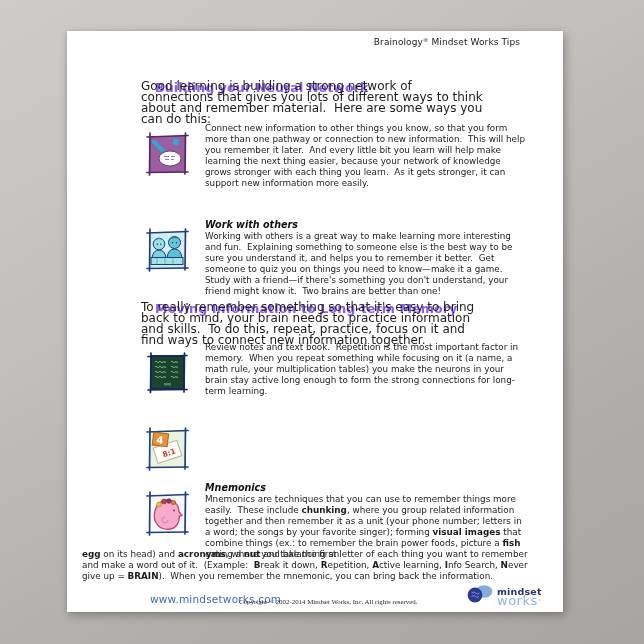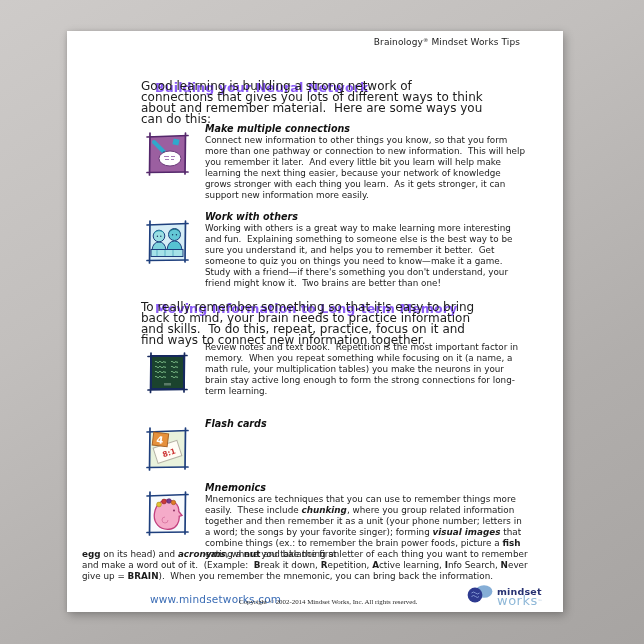--- a/index.html
+++ b/index.html
@@ -33,21 +33,21 @@
   }
   .tip-body{
     margin:0 10px 0 64px;width:322px;
     font-size:8.8px;line-height:11px;color:#1c1c1c;white-space:pre-wrap;
   }
   .overflow-body{
     position:absolute;left:15px;width:456px;margin:0;
     font-size:8.8px;line-height:11px;color:#1c1c1c;white-space:pre-wrap;
   }
   .b{font-weight:bold;}
-  .i{font-style:italic;}
+  .i{}
   .sup{font-size:0.6em;vertical-align:0.5em;}
   .footer-link{
     position:absolute;left:46px;top:562px;
     font-size:10.5px;color:#3a6cb5;text-decoration:none;letter-spacing:0.2px;margin-left:37px;
   }
   .footer-copy{
     position:absolute;left:172px;top:567px;
     font-family:"Liberation Serif",serif;font-size:6.9px;color:#2a2a2a;
   }
   .footer-logo{
@@ -82,25 +82,24 @@
           <rect x="30" y="10" width="6" height="6" fill="#2fa8cc" transform="rotate(12 33 13)"></rect>
           <path d="M11,13 L21,23" stroke="#2fa8cc" stroke-width="4" stroke-linecap="round"></path>
           <path d="M21,23 L24.5,26.5" stroke="#1b7f9e" stroke-width="2" stroke-linecap="round"></path>
           <ellipse cx="27" cy="29.5" rx="11" ry="7.5" fill="#ffffff" stroke="#6b3b7a" stroke-width="1"></ellipse>
           <g stroke="#9a6aaa" stroke-width="0.9" fill="none">
             <path d="M21,27.5 h5 m2,0 h4"></path>
               <path d="M22,30.5 h4 m2,0 h3"></path>
           </g>
         </svg>
       </span>
-      <h2 class="tip-head">Make multiple connections</h2>
       <p class="tip-body">Connect new information to other things you know, so that you form more than one pathway or connection to new information.  This will help you remember it later.  And every little bit you learn will help make learning the next thing easier, because your network of knowledge grows stronger with each thing you learn.  As it gets stronger, it can support new information more easily.</p>
     </div>
 
-    <div class="tip" style="top:180px;">
+    <div class="tip" style="top:188px;">
       <span class="icon">
         <svg width="48" height="50" viewBox="0 0 48 50">
           <rect x="7" y="7" width="35" height="36" fill="#d6edf6"></rect>
           <g stroke="#1e3f7d" stroke-width="1.7" stroke-linecap="round" fill="none">
             <path d="M4,8 L45,6.5"></path>
               <path d="M42.5,4 L42,45"></path>
               <path d="M45,43 L4,43.5"></path>
               <path d="M6.5,46 L7,4"></path>
           </g>
           <path d="M9,33 q1,-8 7,-8 t7,8 z" fill="#7fd3dd" stroke="#1e3f7d" stroke-width="1"></path>
@@ -165,21 +164,20 @@
           <g transform="rotate(-18 24 28)">
             <rect x="12" y="20" width="25" height="16" fill="#fffdf6" stroke="#b5b2a5" stroke-width="1"></rect>
             <text x="19" y="32" font-family="DejaVu Sans, sans-serif" font-size="7.5" font-weight="bold" fill="#cc3333">8:1</text>
           </g>
           <g transform="rotate(7 18 15)">
             <rect x="10" y="9" width="15" height="13" fill="#e6913c" stroke="#a86426" stroke-width="1"></rect>
             <text x="13.5" y="19.5" font-family="DejaVu Sans, sans-serif" font-size="10" font-weight="bold" fill="#ffffff">4</text>
           </g>
         </svg>
       </span>
-      <h2 class="tip-head">Flash cards</h2>
     </div>
 
     <div class="tip" style="top:451px;">
       <span class="icon">
         <svg width="48" height="52" viewBox="0 0 48 52">
           <rect x="7" y="7" width="35" height="37" fill="#f7fafd"></rect>
           <g stroke="#1e3f7d" stroke-width="1.7" stroke-linecap="round" fill="none">
             <path d="M4,8 L45,6.5"></path>
               <path d="M42.5,4 L42,46"></path>
               <path d="M45,44 L4,44.5"></path>

